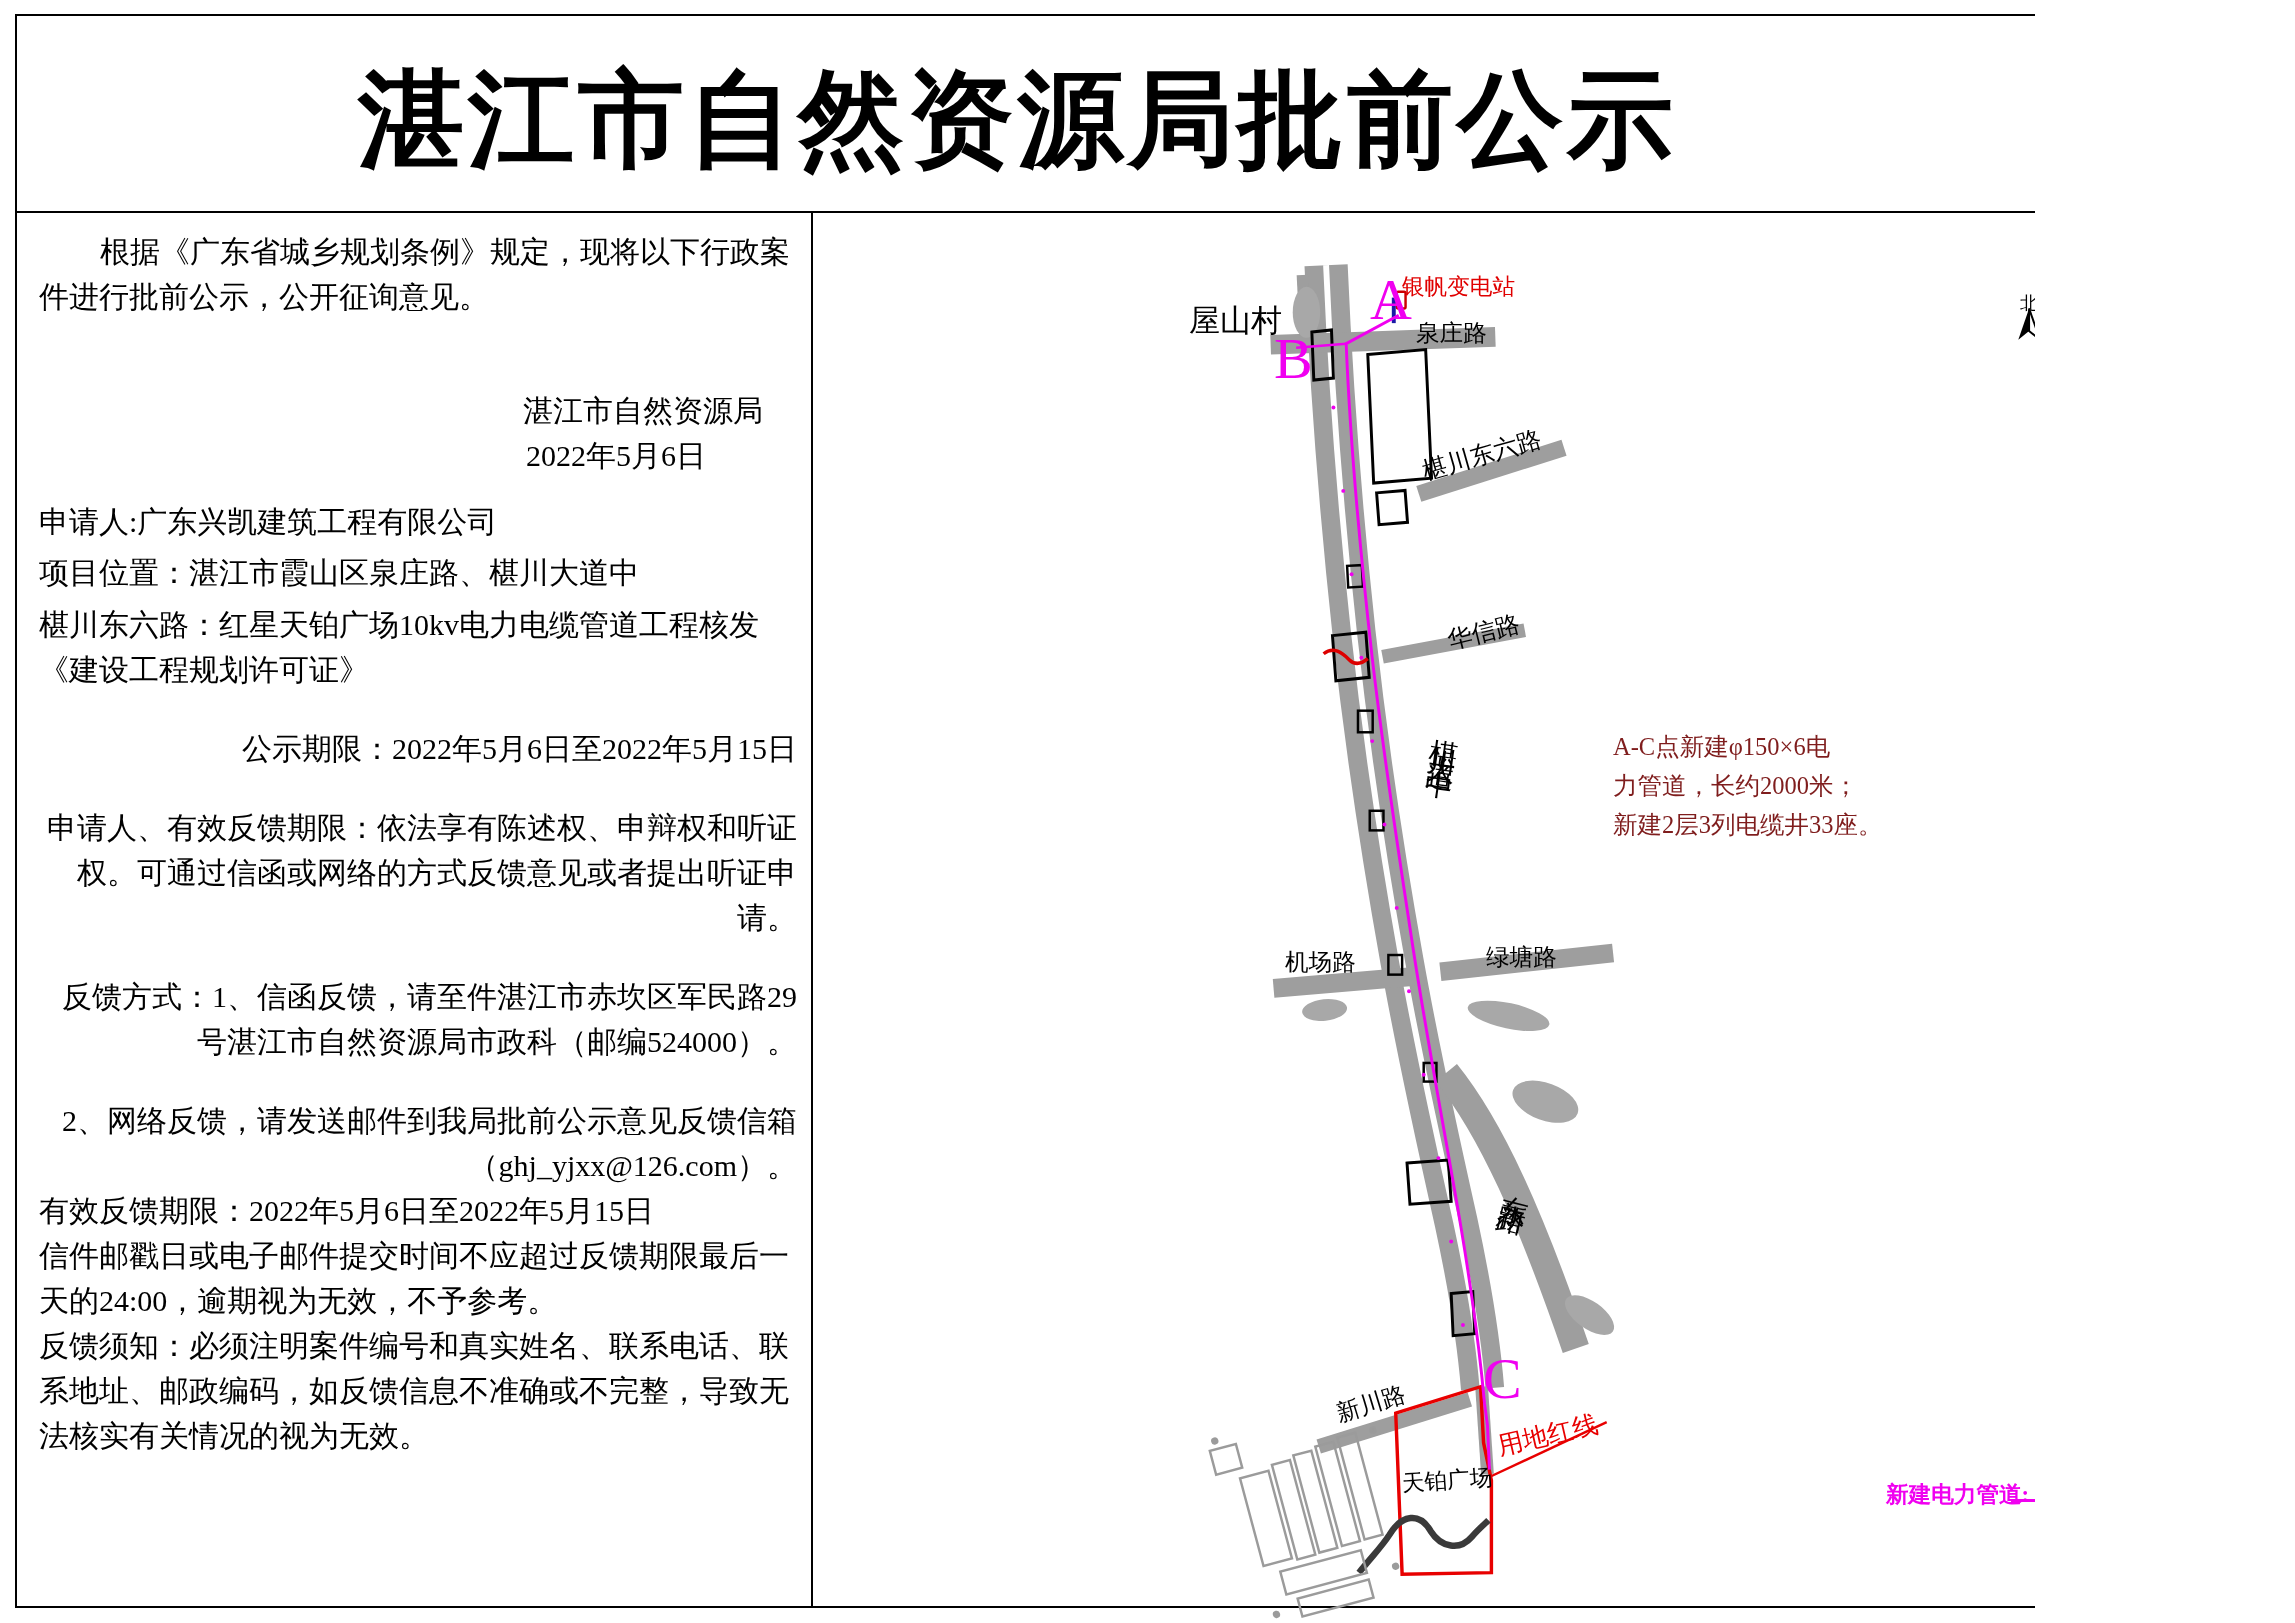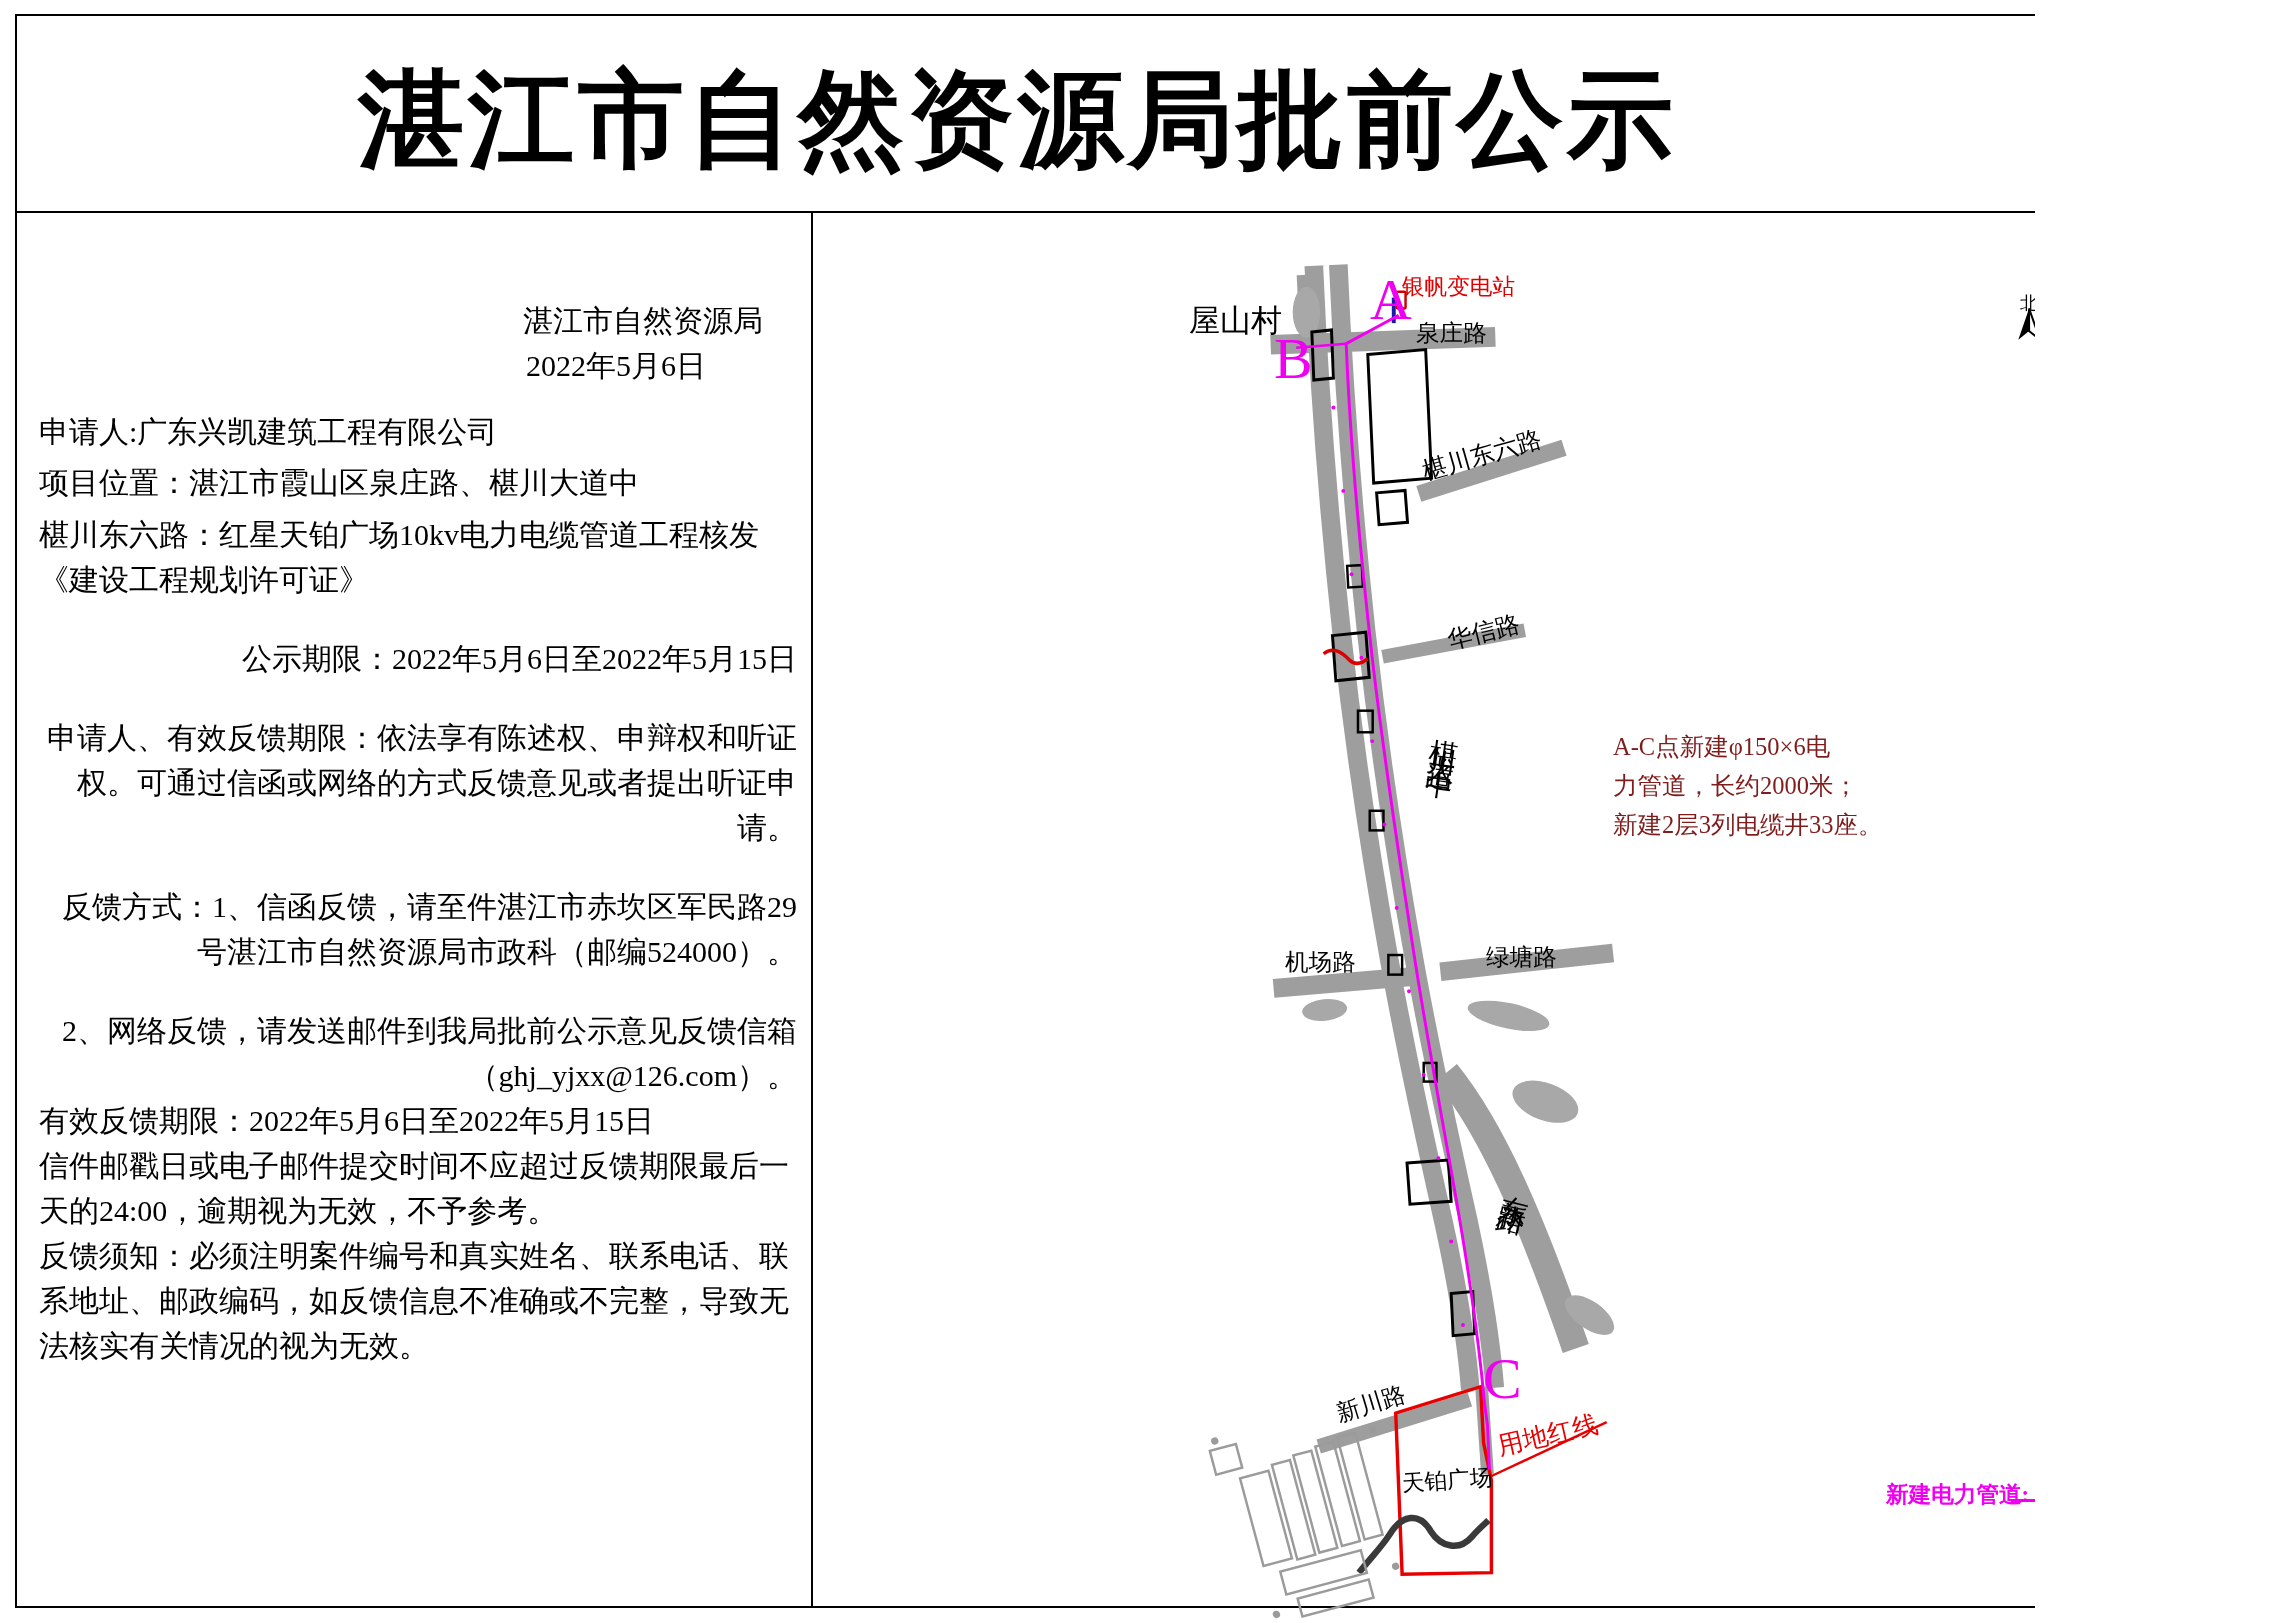--- a/index.html
+++ b/index.html
@@ -61,20 +61,21 @@
 
 <div id="page">
 
   <div class="outer-frame"></div>
   <div class="title-divider"></div>
   <div class="column-divider"></div>
 
   <div class="page-title">湛江市自然资源局批前公示</div>
 
   <div class="notice-col">
+    <p class="p-indent">根据《广东省城乡规划条例》规定，现将以下行政案件进行批前公示，公开征询意见。</p>
     <p class="p-agency">湛江市自然资源局</p>
     <p class="p-date">2022年5月6日</p>
     <p class="mt-m">申请人:广东兴凯建筑工程有限公司</p>
     <p class="mt-s">项目位置：湛江市霞山区泉庄路、椹川大道中</p>
     <p class="mt-s">椹川东六路：红星天铂广场10kv电力电缆管道工程核发《建设工程规划许可证》</p>
     <p class="mt-l">公示期限：2022年5月6日至2022年5月15日</p>
     <p class="mt-l">申请人、有效反馈期限：依法享有陈述权、申辩权和听证权。可通过信函或网络的方式反馈意见或者提出听证申请。</p>
     <p class="mt-l">反馈方式：1、信函反馈，请至件湛江市赤坎区军民路29号湛江市自然资源局市政科（邮编524000）。</p>
     <p class="mt-l">2、网络反馈，请发送邮件到我局批前公示意见反馈信箱（ghj_yjxx@126.com）。</p>
     <p>有效反馈期限：2022年5月6日至2022年5月15日</p>

